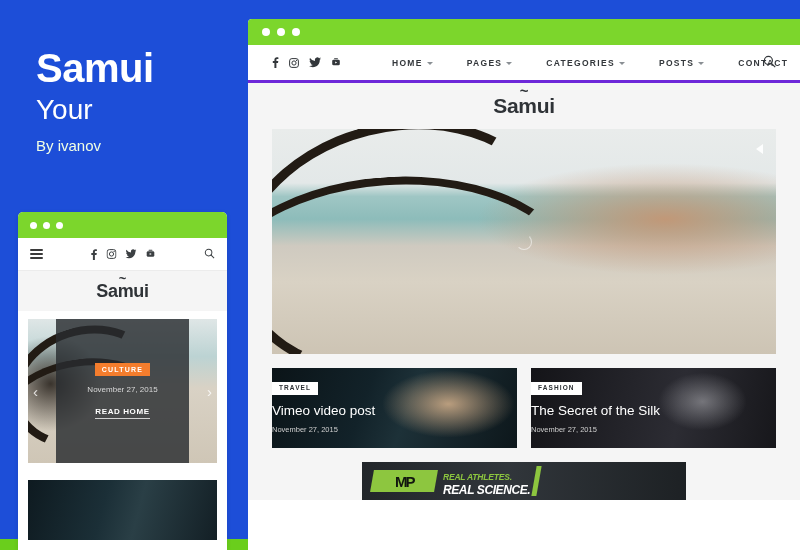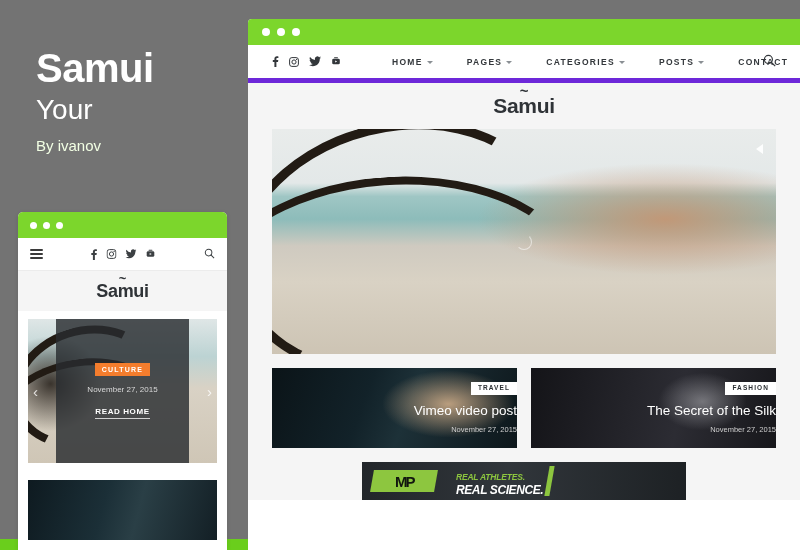--- a/index.html
+++ b/index.html
@@ -2,21 +2,21 @@
 <html><head>
 <meta charset="utf-8">
 <style>
   * { box-sizing: border-box; margin: 0; padding: 0; }
   html, body {
     width: 800px; height: 550px;
     overflow: hidden;
     font-family: "Liberation Sans", sans-serif;
     background: #6ace1c;
   }
-  .stage { position: relative; width: 800px; height: 539px; background: #737373; }
+  .stage { position: relative; width: 800px; height: 539px; background: #1d4ed8; }
 
   
   .promo { position: absolute; left: 0; top: 0; width: 250px; height: 550px; }
   .promo-title {
     position: absolute; left: 36px; top: 48px;
     font-size: 40px; font-weight: 700; color: #ffffff;
     letter-spacing: -0.5px; line-height: 1;
   }
   .promo-sub {
     position: absolute; left: 36px; top: 96px;
@@ -94,21 +94,21 @@
   .browser {
     position: absolute; left: 248px; top: 19px;
     width: 552px; height: 531px; background: #fff; overflow: hidden;
     border-radius: 4px 0 0 0;
   }
   .b-bar { height: 26px; background: #7cd62c; display: flex; align-items: center;
     padding-left: 14px; gap: 7px; }
   .b-bar .dot { width: 8px; height: 8px; }
 
   .b-nav {
-    height: 38px; background: #fff; border-bottom: 5px solid #6d28d9;
+    height: 38px; background: #fff; border-bottom: 3px solid #6d28d9;
     display: flex; align-items: center; padding: 0 24px; position: relative;
   }
   .b-social { display: flex; align-items: center; gap: 10px; margin-right: 34px; }
   .b-menu { display: flex; align-items: center; gap: 0px; }
   .menu-item {
     font-size: 8.5px; font-weight: 700; letter-spacing: 1.3px; color: #33373b;
     padding: 0 17px; display: flex; align-items: center; gap: 4px; white-space: nowrap;
   }
   .caret { width: 0; height: 0; border-left: 3px solid transparent;
     border-right: 3px solid transparent; border-top: 3.2px solid #8a8f94; margin-top: 1px; }
@@ -131,39 +131,39 @@
     position: absolute; left: 50%; top: 50%; width: 16px; height: 16px;
     margin: -8px 0 0 -8px; border-radius: 50%;
     border: 1.5px solid rgba(255,255,255,.55); border-top-color: transparent;
     border-left-color: transparent;
   }
 
   .cards { display: flex; gap: 14px; margin-top: 14px; }
   .card { position: relative; flex: 1; height: 80px; overflow: hidden; background: #14202a; }
   .card-ov {
     position: absolute; inset: 0; display: flex; flex-direction: column;
-    align-items: flex-end; justify-content: center;
+    align-items: flex-start; justify-content: center;
   }
   .card-badge {
     background: #ffffff; color: #2b2f33; font-size: 6.5px; font-weight: 700;
     letter-spacing: 1.1px; padding: 3px 7px; line-height: 1;
   }
   .card-title { color: #fff; font-size: 13.5px; font-weight: 400; margin-top: 8px; text-align: center; }
   .card-date { color: #cfcfcf; font-size: 7.5px; margin-top: 7px; }
 
   .adwrap { margin-top: 14px; height: 38px; display: flex; justify-content: center; }
   .ad { width: 324px; height: 38px; position: relative; overflow: hidden; background: #1a1d1f; display: flex; }
   .ad-left { width: 226px; position: relative; display: flex; align-items: center; padding-left: 10px; }
   .mp-logo {
     width: 64px; height: 22px; background: #8dc63f; position: relative;
     transform: skewX(-10deg); display: flex; align-items: center; justify-content: center;
   }
   .mp-logo span { transform: skewX(10deg); color: #12160f; font-size: 15px;
     font-weight: 700; letter-spacing: -2px; font-family: "Liberation Sans", sans-serif; }
-  .ad-lines { margin-left: 20px; }
+  .ad-lines { margin-left: 7px; }
   .ad-l1 { color: #8dc63f; font-size: 8.5px; font-weight: 700; font-style: italic; letter-spacing: -0.2px; }
   .ad-l2 { color: #ffffff; font-size: 12px; font-weight: 700; font-style: italic; letter-spacing: -0.4px; line-height: 1.05; }
   .ad-slash { width: 5px; background: #8dc63f; transform: skewX(-10deg); margin-left: 4px; }
   .ad-right { flex: 1; background: #2a2d30; display: flex; align-items: center; justify-content: center; }
   .ad-right span { color: #7f8286; font-size: 7.5px; }
 
   
   .ph { position: absolute; inset: 0; }
   .ph-beach {
     background:

